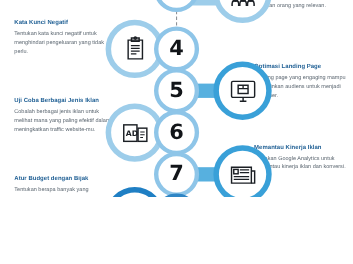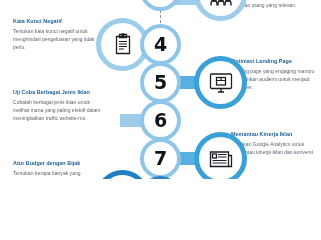--- a/index.html
+++ b/index.html
@@ -173,20 +173,30 @@
     <h3>Optimasi Landing Page</h3>
     <p>Landing page yang engaging mampu meyakinkan audiens untuk menjadi customer.</p>
   </div>
 
   <div class="lobe" style="left:120px; top:114px; width:28px;"></div>
 
   <div class="num-node" style="top:100px;">
     <span class="num">6</span>
   </div>
 
+  <div class="icon-node" style="left:96px; top:94px;">
+    <span>
+      <svg width="26" height="26" viewBox="0 0 26 26" fill="none" stroke="#1b1f24" stroke-width="1.3">
+        <rect x="2.5" y="5.5" width="12" height="15"></rect>
+        <rect x="15.5" y="8.5" width="8" height="12"></rect>
+        <text x="4.3" y="15.2" font-family="DejaVu Sans, sans-serif" font-size="7" font-weight="700" fill="#1b1f24" stroke="none">AD</text>
+        <path d="M17.5 12h4M17.5 14.5h4M17.5 17h2.5" stroke-width="1.1"></path>
+      </svg>
+    </span>
+  </div>
 
   <div class="txt" style="left:13px; top:89px;">
     <h3>Uji Coba Berbagai Jenis Iklan</h3>
     <p>Cobalah berbagai jenis iklan untuk melihat mana yang paling efektif dalam meningkatkan traffic website-mu.</p>
   </div>
 
   <div class="lobe solidring" style="left:175px; top:152px; width:28px;"></div>
 
   <div class="num-node" style="top:138px;">
     <span class="num">7</span>

